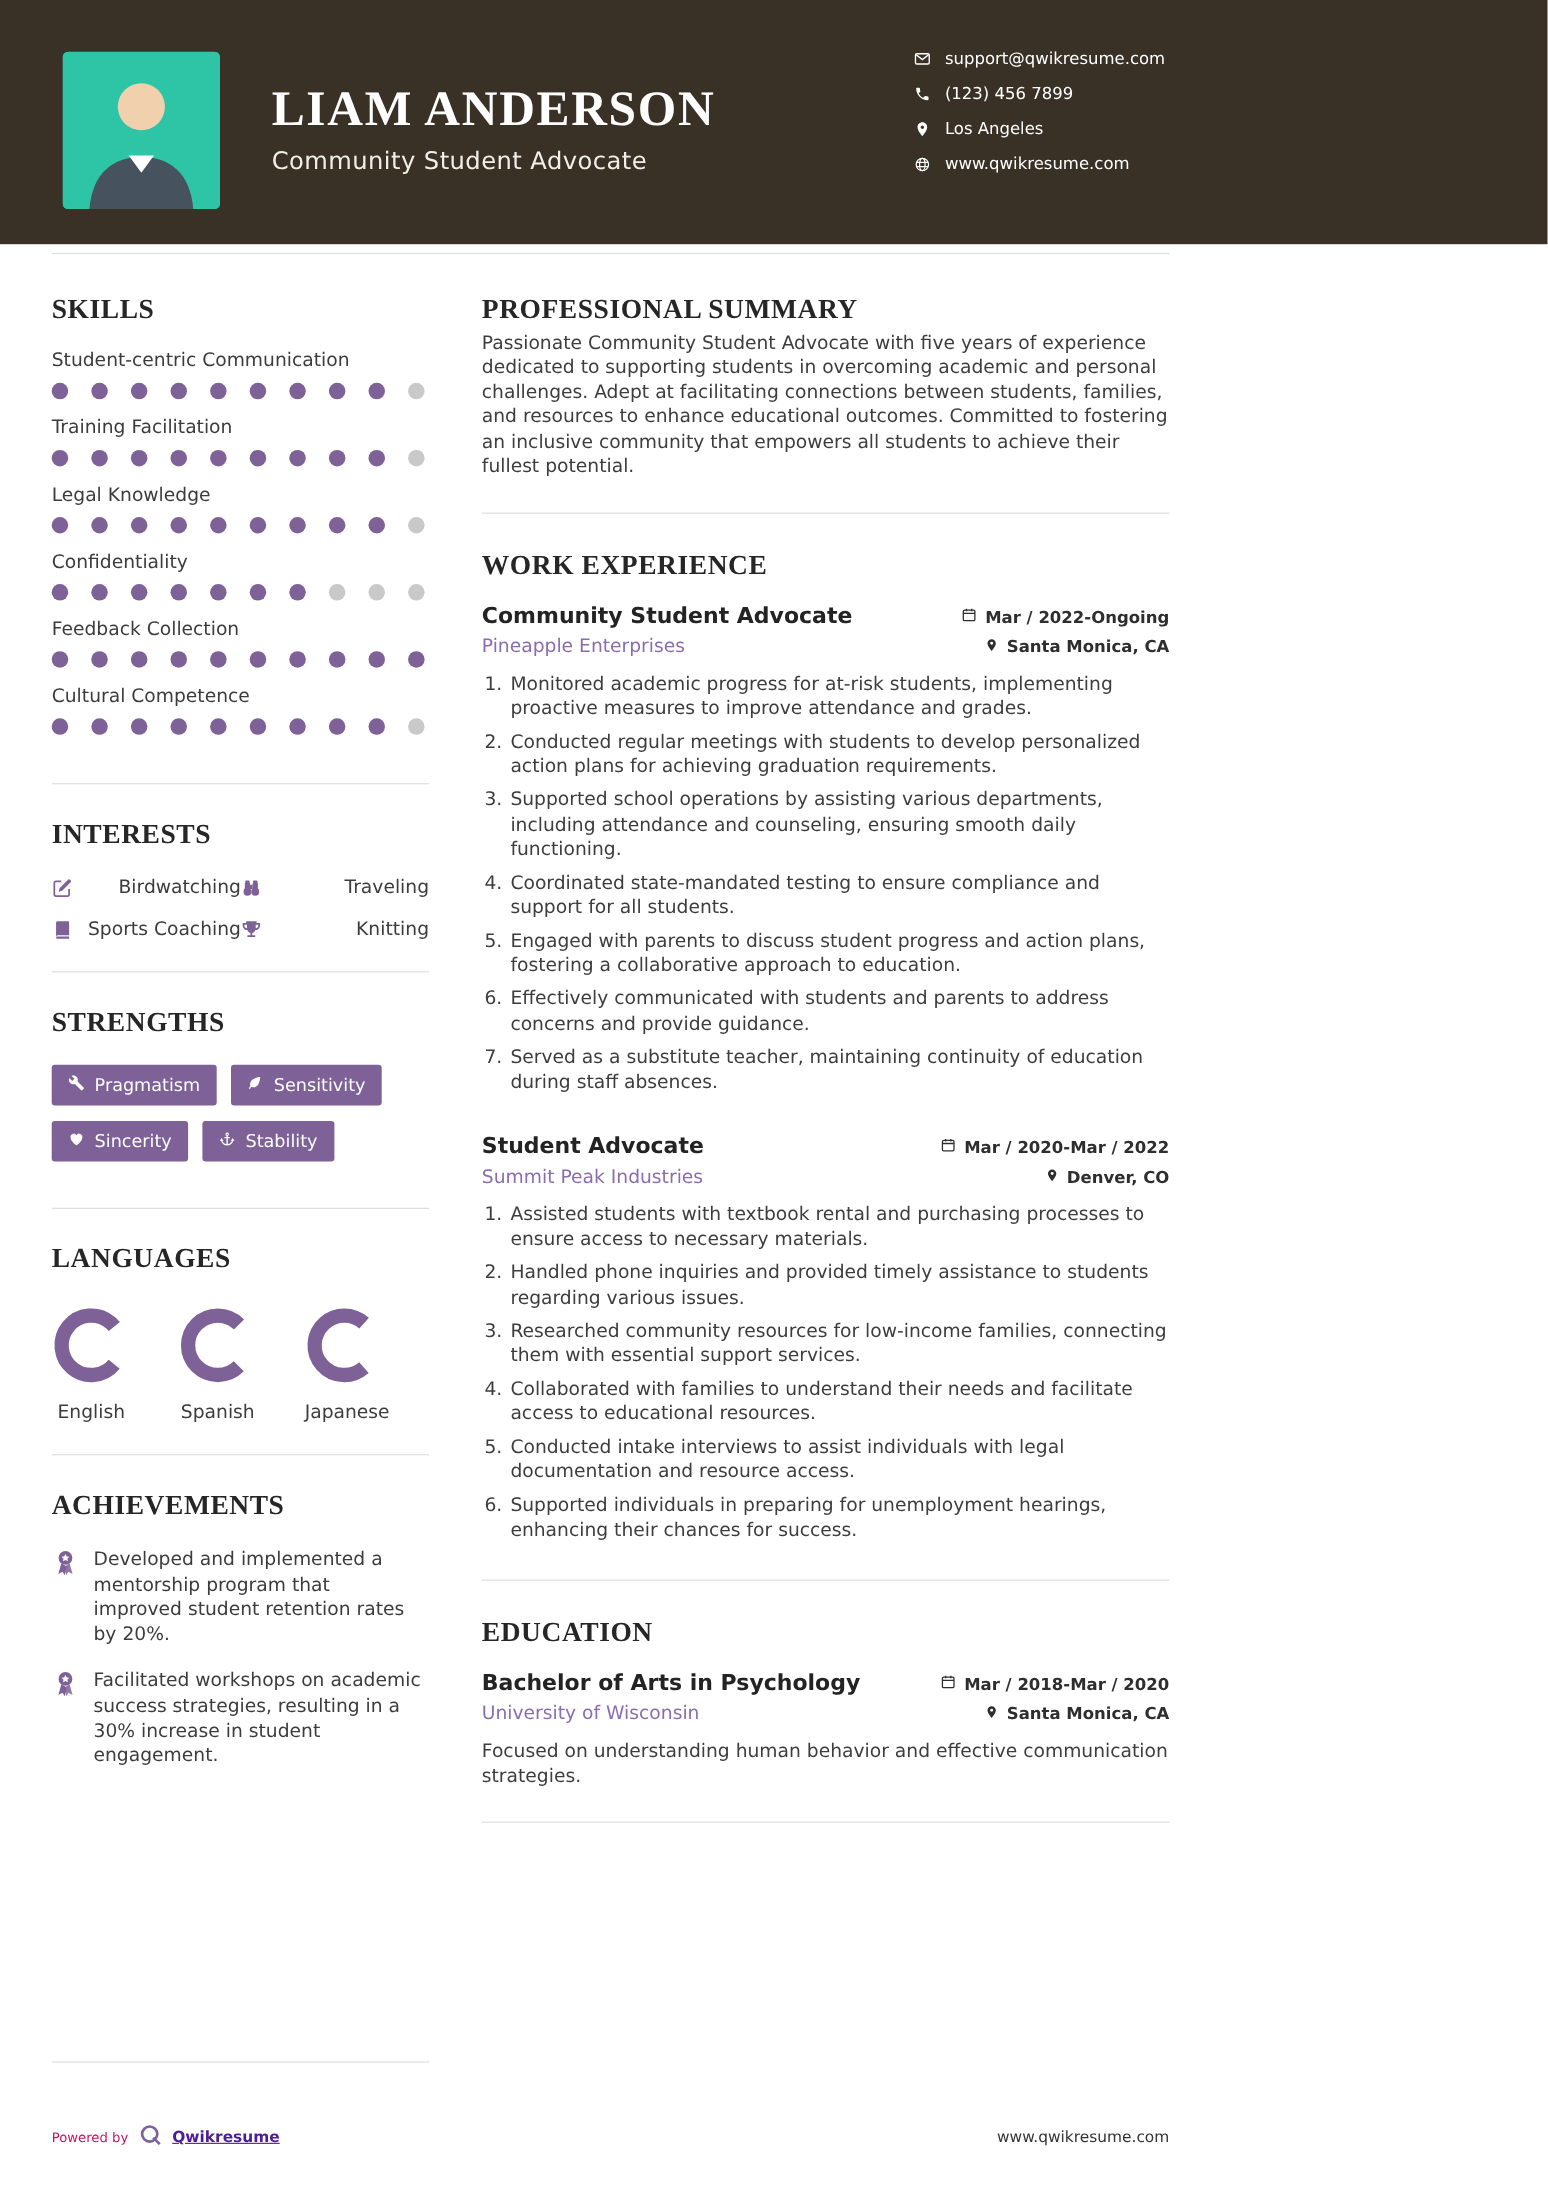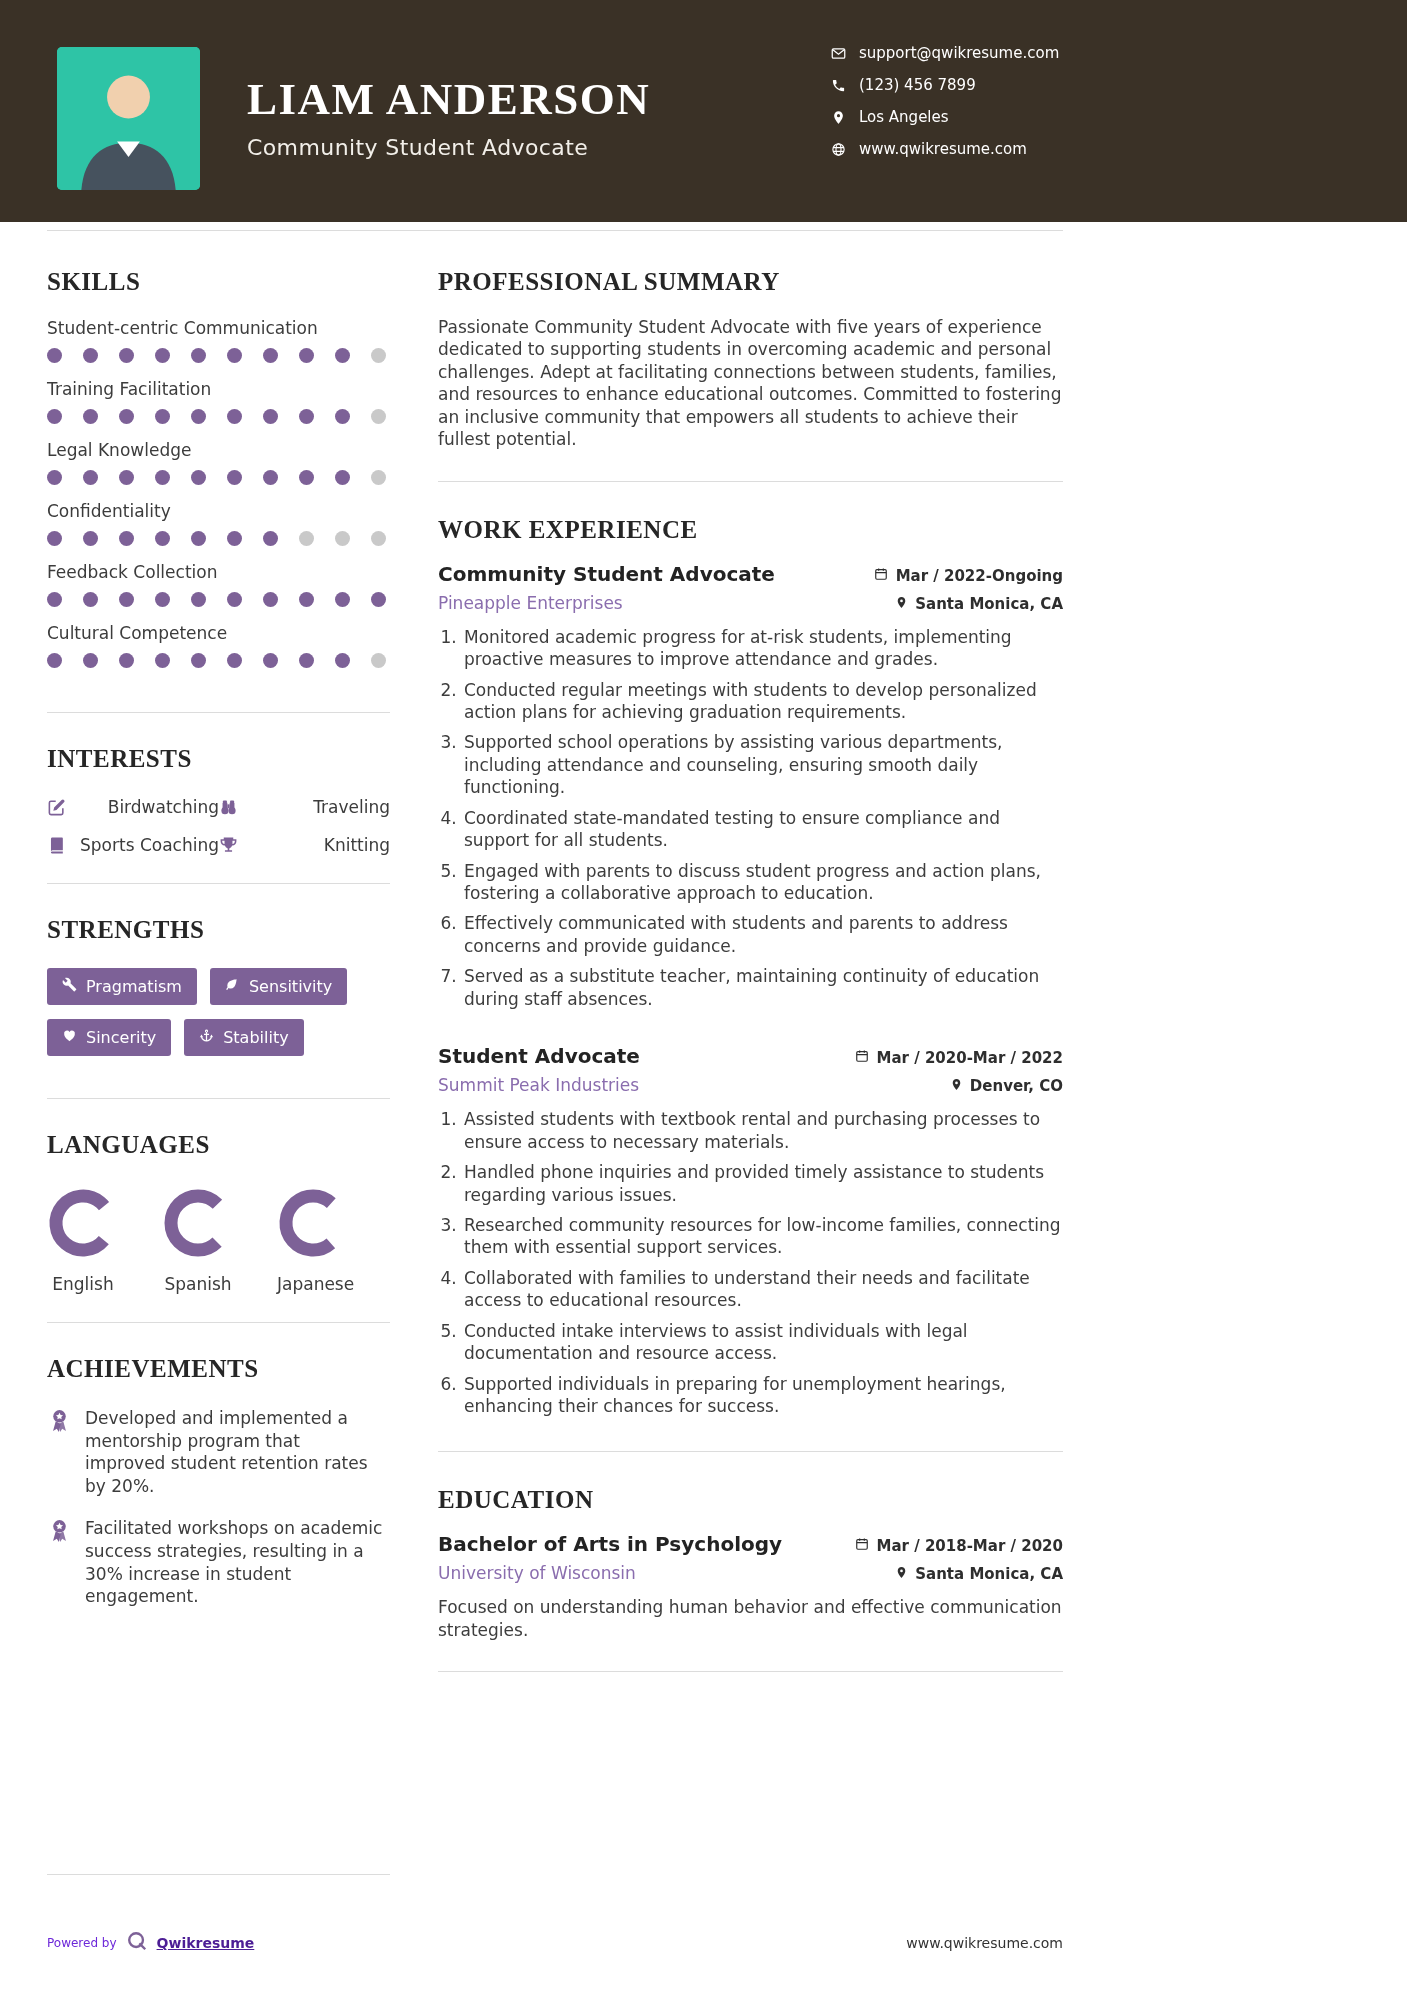--- a/index.html
+++ b/index.html
@@ -82,41 +82,41 @@
   .arc{stroke:var(--accent);fill:none;stroke-width:13;}
   .lang-label{margin-top:15px;font-size:17px;color:#3c3c3c;}
 
   
   .achievements h2{margin-bottom:24px;}
   .ach{display:flex;gap:13px;margin-bottom:20px;}
   .ach .aicon{flex:none;margin-top:1px;}
   .ach-text{font-size:17px;line-height:1.33;color:#3c3c3c;max-width:300px;}
 
   
-  .summary h2{margin-bottom:20px;}
+  .summary h2{margin-bottom:5px;}
   .summary p{font-size:17px;line-height:1.32;color:var(--body);}
 
   .experience h2{margin-bottom:18px;}
   .job{margin-bottom:34px;}
   .job-head{display:flex;justify-content:space-between;align-items:baseline;}
   .job-title{font-size:20px;font-weight:700;color:#232323;}
   .job-date{display:flex;align-items:flex-start;gap:8px;font-size:15px;font-weight:600;color:#2e2e2e;white-space:nowrap;}
   .job-sub{display:flex;justify-content:space-between;align-items:baseline;margin-top:7px;margin-bottom:13px;}
   .company{font-size:17px;color:var(--accent-light);}
   .location{display:flex;align-items:center;gap:7px;font-size:15px;font-weight:600;color:#2e2e2e;white-space:nowrap;}
   ol.bullets{padding-left:24px;margin:0;}
   ol.bullets li{font-size:17px;line-height:1.32;margin-bottom:8px;color:var(--body);padding-left:2px;}
 
   .education h2{margin-bottom:18px;}
   .edu-desc{font-size:17px;line-height:1.32;margin-top:12px;color:var(--body);}
 
   
   .footer{margin-top:auto;display:flex;justify-content:space-between;align-items:center;padding:18px 344px 34px 47px;}
   .footer-left{display:flex;align-items:center;gap:9px;}
-  .powered{font-size:12px;color:#6d28d9;}
+  .powered{font-size:12px;color:#be185d;}
   .brand{font-size:14px;font-weight:700;color:#4c1d95;text-decoration:underline;cursor:pointer;}
   .footer-site{font-size:14px;color:#333;}
 </style>
 </head>
 <body>
 
 <div class="page">
 
   <header class="header">
     <div class="photo">

